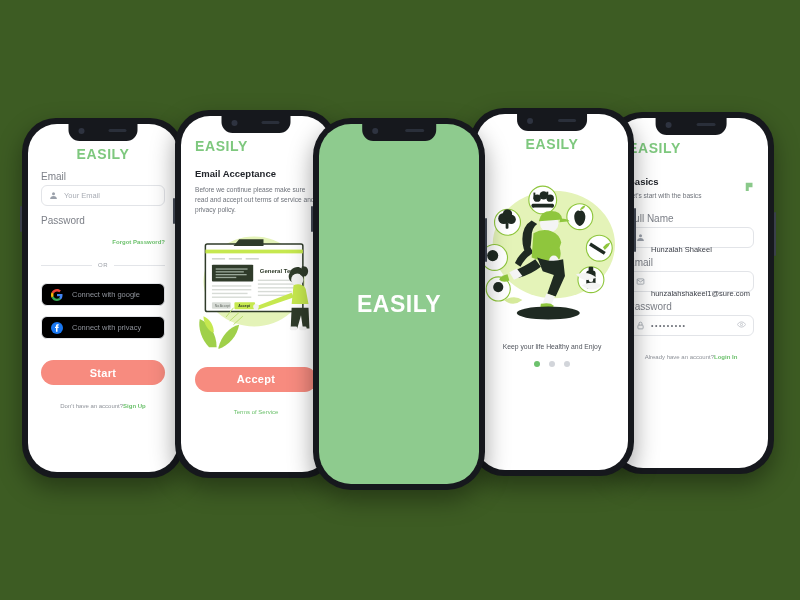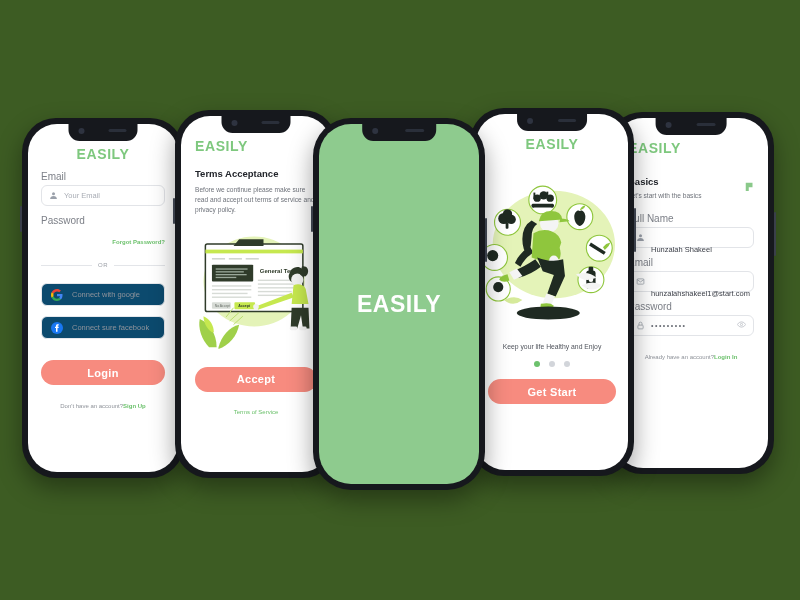--- a/index.html
+++ b/index.html
@@ -86,21 +86,21 @@
   }
 
   
   .or-row { display: flex; align-items: center; gap: 6px; margin: 14px 0 6px; }
   .or-row .ln { flex: 1; height: 1px; background: #e3e5e9; }
   .or-row .tx { font-size: 6px; color: #9da1a9; letter-spacing: .5px; }
 
   .social {
     display: flex; align-items: center; gap: 9px;
     height: 23px; border: 1px solid #e6e8ec; border-radius: 6px;
-    padding: 0 9px; margin-top: 10px; background: #0c4a6e;
+    padding: 0 9px; margin-top: 10px; background: #000000;
   }
   .social .lbl { font-size: 7.5px; color: #8f939b; }
   .social .ic { width: 12px; height: 12px; flex: 0 0 12px; }
   .social .ic svg { display: block; width: 12px; height: 12px; }
 
   .bottom-note { text-align: center; margin-top: 9px; }
 
   
   .h-title { font-size: 9.5px; font-weight: 700; color: #22252b; margin-top: 14px; }
   .h-body { font-size: 6.6px; line-height: 1.5; color: #6f737b; margin-top: 6px; }
@@ -175,44 +175,44 @@
         <span class="lbl">Connect with google</span>
       </div>
 
       <div class="social">
         <span class="ic">
           <svg viewBox="0 0 48 48">
               <circle cx="24" cy="24" r="24" fill="#1877F2"></circle>
               <path fill="#fff" d="M31 24h-5v15h-6V24h-4v-5h4v-3.5c0-4 2-6.5 6.6-6.5H31v5h-2.7c-1.2 0-1.3.5-1.3 1.4V19h4l-.5 5z"></path>
             </svg>
         </span>
-        <span class="lbl">Connect sure facebook</span>
+        <span class="lbl">Connect with privacy</span>
       </div>
 
       <div style="margin-top:21px;">
-        <button class="cta">Login</button>
+        <button class="cta">Start</button>
       </div>
 
       <div class="bottom-note">
         <span class="muted-tiny">Don't have an account?</span><span class="link-green">Sign Up</span>
       </div>
     </div>
   </div>
 </div>
 
 <div class="phone" id="phone-terms">
   <div class="screen">
     <div class="notch">
       <div class="cam"></div>
       <div class="spk"></div>
     </div>
 
     <div class="pad" style="padding:0 14px;">
       <div class="app-logo" style="text-align:left;margin-top:22px;">EASILY</div>
-      <div class="h-title">Terms Acceptance</div>
+      <div class="h-title">Email Acceptance</div>
       <div class="h-body">Before we continue please make sure read and accept out terms of service and privacy policy.</div>
     </div>
 
     <div style="position:relative;height:140px;margin-top:4px;">
       <svg viewBox="0 0 160 140" style="width:100%;height:100%;display:block;">
         <ellipse cx="78" cy="62" rx="54" ry="48" fill="#e4f3b8"></ellipse>
 
         <rect x="26" y="22" width="104" height="72" rx="2" fill="#ffffff" stroke="#2f3b2a" stroke-width="1.6"></rect>
         <path d="M26 24 h30 l6 -7 h26 v7" fill="#2f3b2a"></path>
         <rect x="26" y="28" width="104" height="4" fill="#c6e84f"></rect>
@@ -384,23 +384,20 @@
       </svg>
     </div>
 
     <div class="pad" style="padding:0 12px;">
       <div class="caption">Keep your life Healthy and Enjoy</div>
       <div class="dots">
         <span class="dot on"></span>
         <span class="dot"></span>
         <span class="dot"></span>
       </div>
-      <div style="margin-top:12px;">
-        <button class="cta">Get Start</button>
-      </div>
     </div>
   </div>
 </div>
 
 <div class="phone" id="phone-signup">
   <div class="screen">
     <div class="notch">
       <div class="cam"></div>
       <div class="spk"></div>
     </div>
@@ -433,21 +430,21 @@
         </div>
 
         <div class="field-label">Email</div>
         <div class="field">
           <span class="fi">
             <svg viewBox="0 0 24 24" fill="none" stroke="currentColor" stroke-width="2">
                 <rect x="3" y="5" width="18" height="14" rx="2"></rect>
                 <path d="M3 7l9 6 9-6"></path>
               </svg>
           </span>
-          <span class="val">hunzalahshakeel1@start.com</span>
+          <span class="val">hunzalahshakeel1@sure.com</span>
         </div>
 
         <div class="field-label">Password</div>
         <div class="field">
           <span class="fi">
             <svg viewBox="0 0 24 24" fill="none" stroke="currentColor" stroke-width="2">
                 <rect x="5" y="11" width="14" height="10" rx="2"></rect>
                 <path d="M8 11V7a4 4 0 0 1 8 0v4"></path>
               </svg>
           </span>

